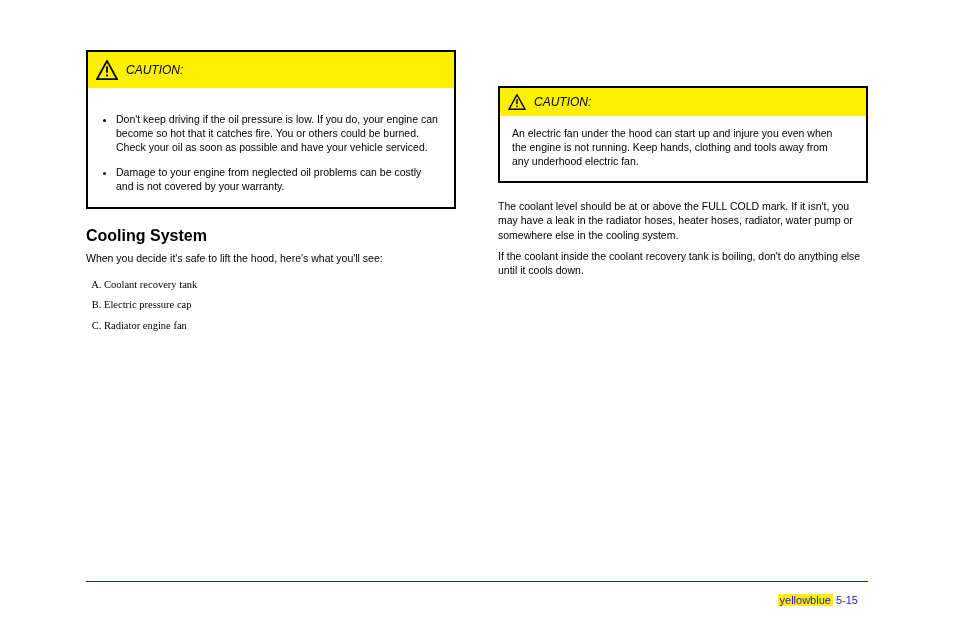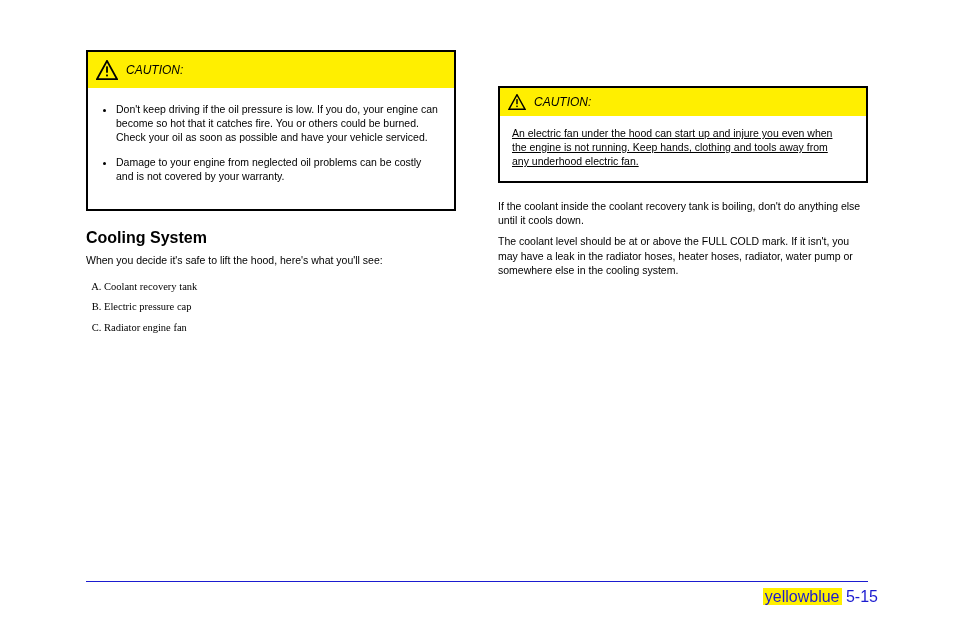--- a/index.html
+++ b/index.html
@@ -37,31 +37,31 @@
     font-size: 12px;
     font-weight: 500;
   }
   .warn-icon {
     width: 22px;
     height: 20px;
     flex-shrink: 0;
   }
   .warn-icon.small { width: 18px; height: 16px;}
   .caution-body {
-    padding: 14px 14px 14px 14px;
+    padding: 24px 14px 14px 14px;
     font-size: 10.5px;
     line-height: 1.35;
   }
   .caution-body ul {
     list-style: disc;
     padding-left: 14px;
   }
   .caution-body li { margin-bottom: 10px; }
-  .caution-body li:last-child { margin-bottom: 12px; }
-  .caution-body.plain { padding: 10px 20px 12px 12px; text-decoration: underline; }
+  .caution-body li:last-child { margin-bottom: 0; }
+  .caution-body.plain { padding: 10px 20px 12px 12px; }
   .sec-title {
     font-weight: bold;
     font-size: 16px;
     margin-top: 18px;
     margin-bottom: 6px;
   }
   .para {
     font-size: 10.5px;
     line-height: 1.4;
     margin-bottom: 6px;
@@ -82,24 +82,24 @@
   .hr-line {
     position: absolute;
     left: 86px;
     right: 86px;
     bottom: 54px;
     height: 1px;
     background: #1b1bd0;
   }
   .page-num {
     position: absolute;
-    right: 76px;
+    right: 96px;
     bottom: 30px;
     color: #1b1bd0;
-    font-size: 16px;
+    font-size: 11px;
   }
   .page-num .yellow {
     background: #ffef00;
     padding: 0 2px;
   }
   .right-box-wrap { margin-top: 36px; }
 </style>
 </head>
 <body>
 
@@ -146,22 +146,22 @@
             <rect x="11" y="7" width="2" height="7" fill="#000"></rect>
             <rect x="11" y="16" width="2" height="2" fill="#000"></rect>
           </svg>
           <span class="label">CAUTION:</span>
         </div>
         <div class="caution-body plain">An electric fan under the hood can start up and injure you even when the engine is not running. Keep hands, clothing and tools away from any underhood electric fan.</div>
       </div>
     </div>
 
     <div style="height:16px"></div>
+    <div class="para">The coolant level should be at or above the FULL COLD mark. If it isn't, you may have a leak in the radiator hoses, heater hoses, radiator, water pump or somewhere else in the cooling system.</div>
     <div class="para">If the coolant inside the coolant recovery tank is boiling, don't do anything else until it cools down.</div>
-    <div class="para">The coolant level should be at or above the FULL COLD mark. If it isn't, you may have a leak in the radiator hoses, heater hoses, radiator, water pump or somewhere else in the cooling system.</div>
 
   </div>
 
 </div>
 
 <div class="hr-line"></div>
 <div class="page-num">
   <span class="yellow">yellowblue</span>
   <span>5-15</span>
 </div>

